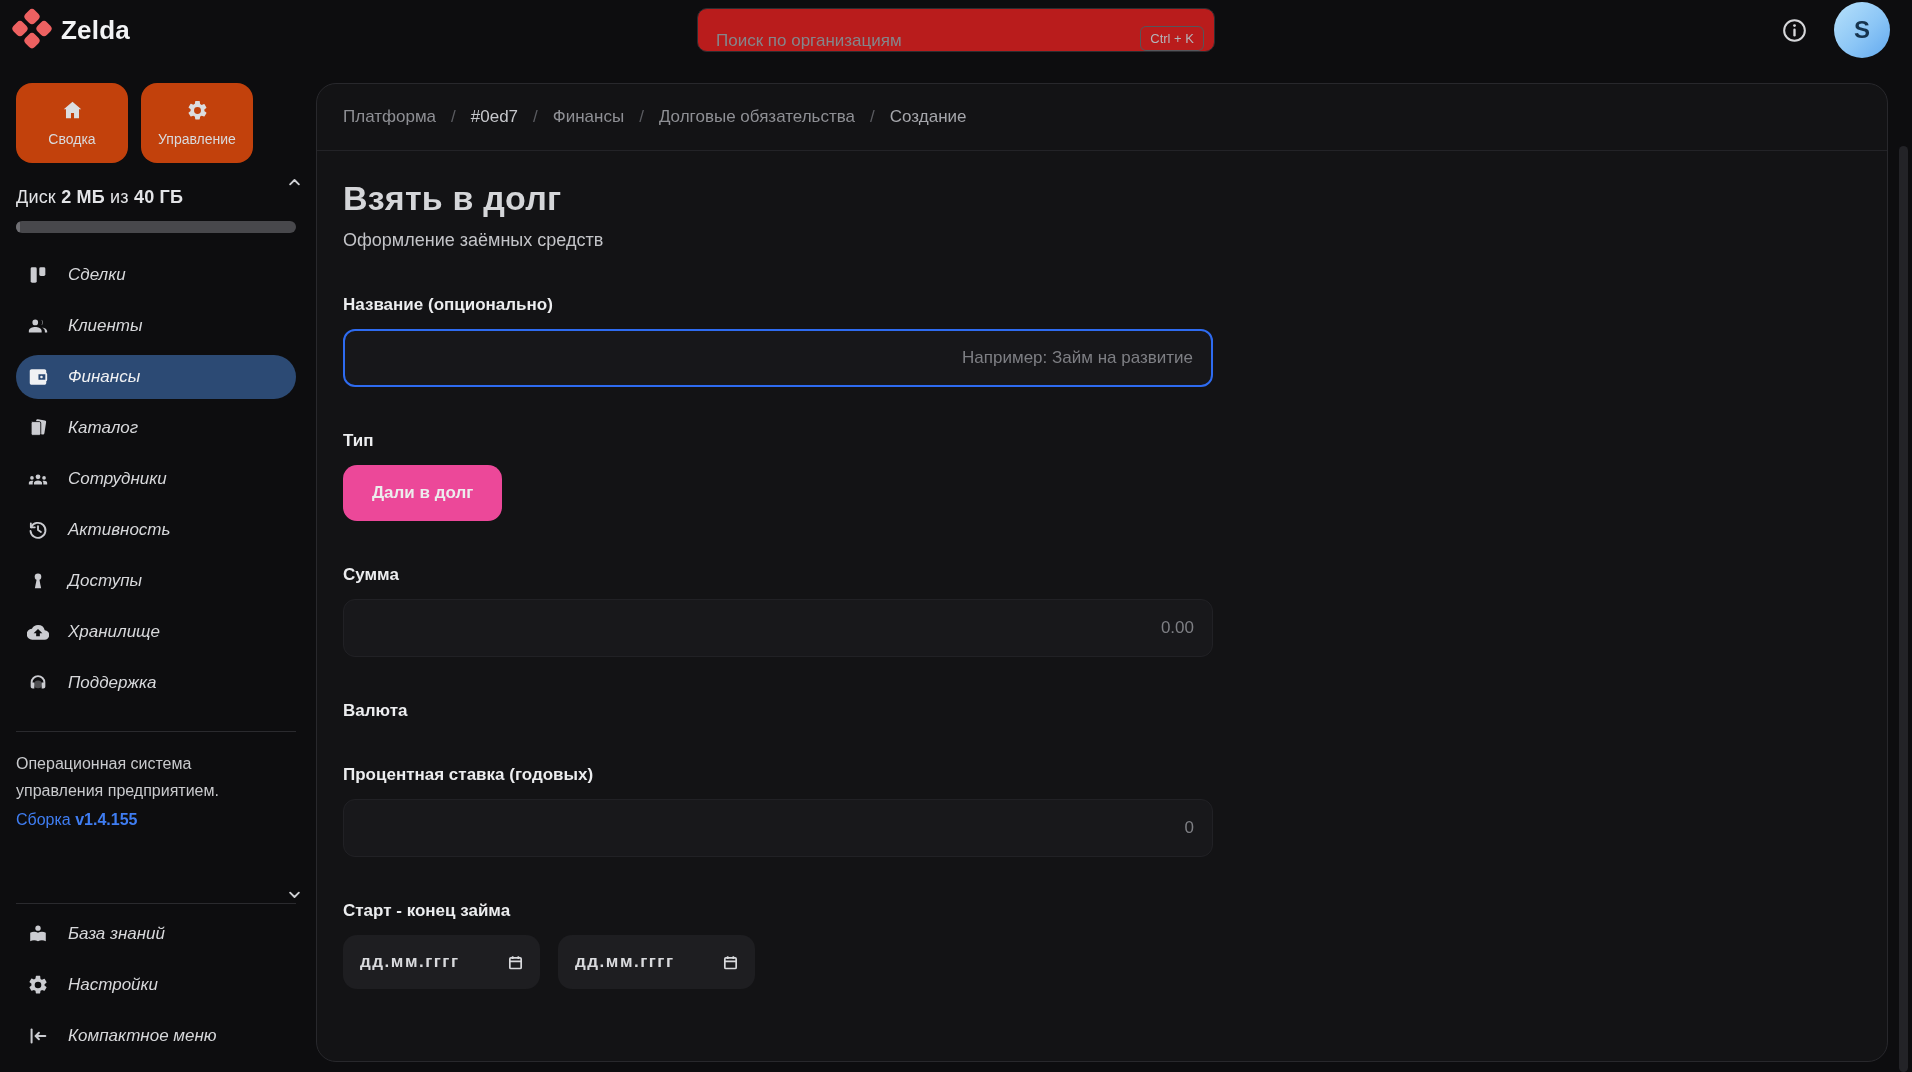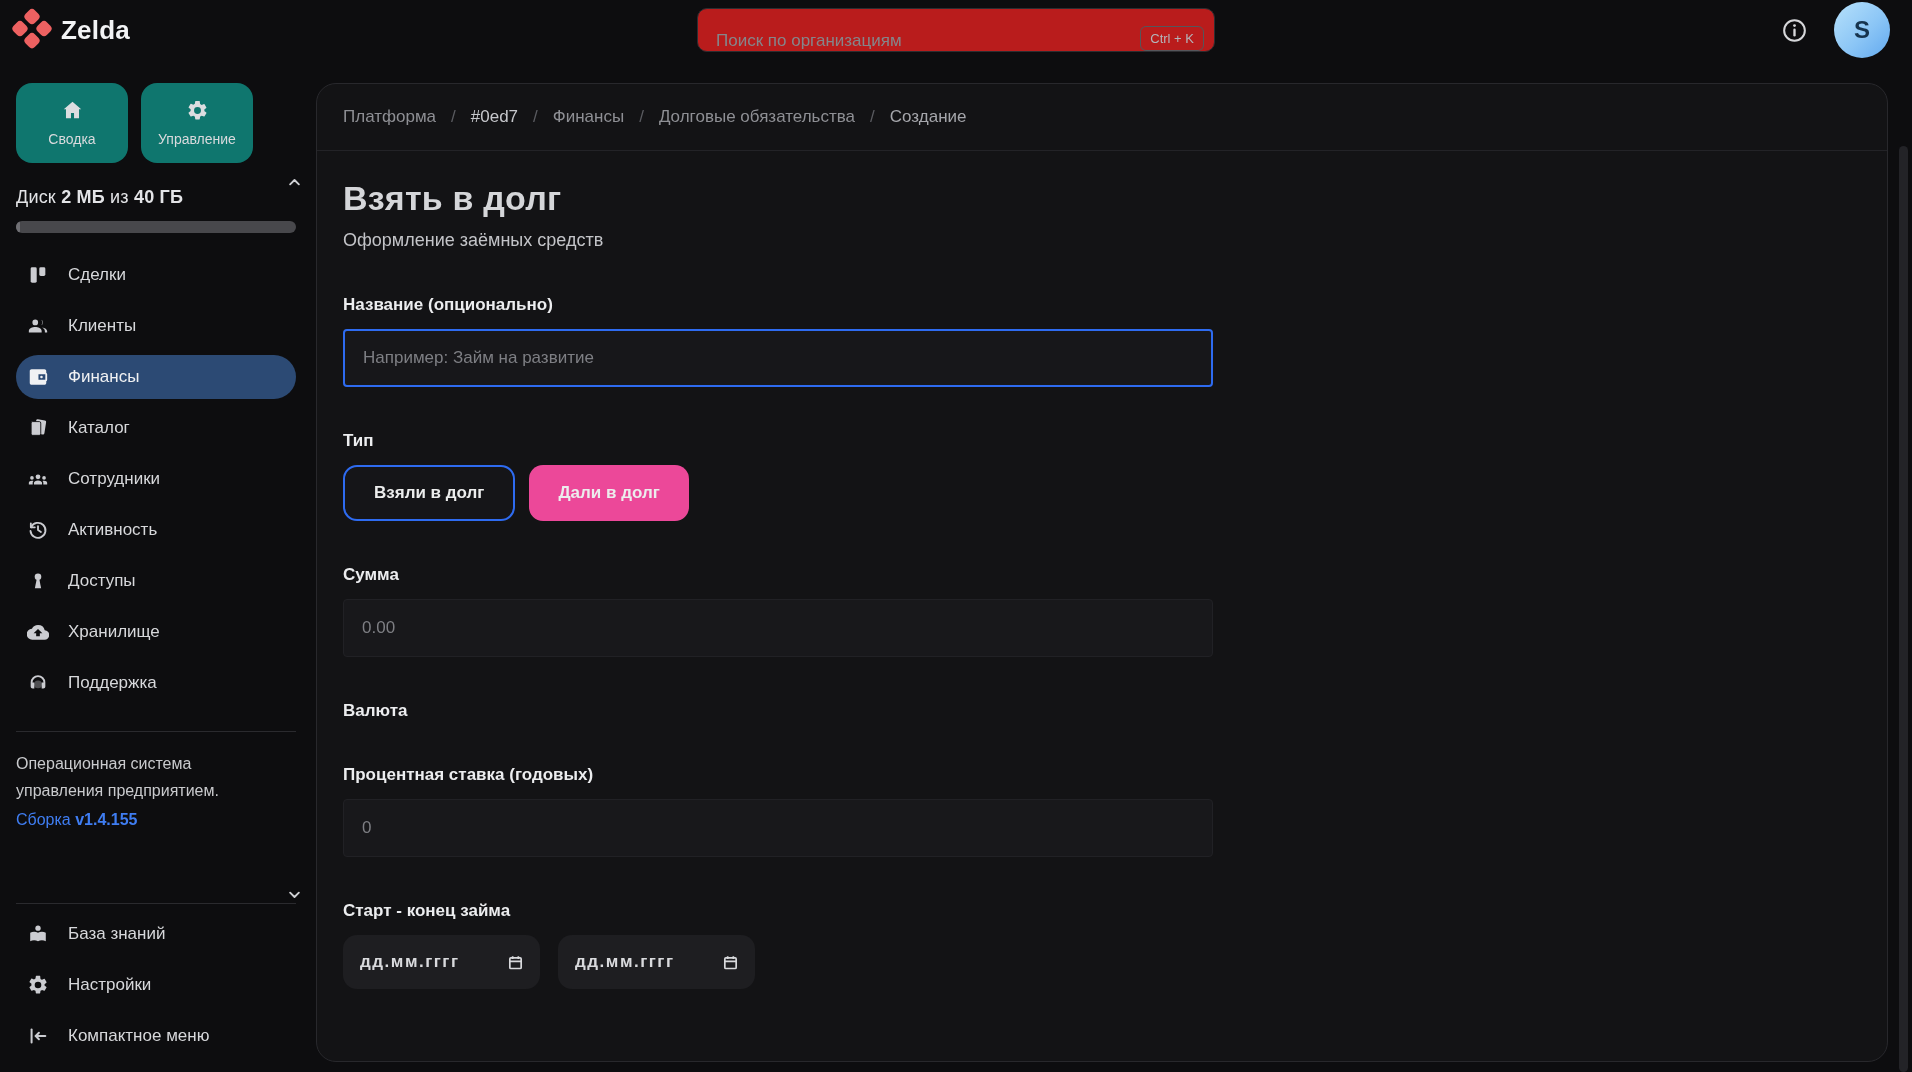--- a/index.html
+++ b/index.html
@@ -45,38 +45,38 @@
   .workspace { display:flex; height:1012px; padding:23px 24px 10px 0; align-items:stretch; }
   .sidebar { width:316px; flex:none; padding:0 20px 0 16px; display:flex; flex-direction:column; position:relative; }
   .main-card {
     flex:1; background:#131315; border:1px solid #28282c; border-radius:20px;
     overflow:hidden; display:flex; flex-direction:column;
   }
 
   
   .quick-tiles { display:flex; gap:13px; }
   .tile {
-    width:112px; height:80px; background:#0f766e; border-radius:16px;
+    width:112px; height:80px; background:#c2410c; border-radius:16px;
     display:flex; flex-direction:column; align-items:center; justify-content:center; gap:9px;
     color:#dcdde0; cursor:pointer;
   }
   .tile .t-label { font-size:14px; color:#d9dadd; }
   .disk-section { margin-top:24px; position:relative; }
   .scroll-chevron-up { position:absolute; right:-6px; top:-12px; color:#cfd0d4; cursor:pointer; }
   .disk-text { font-size:18px; color:#e3e4e7; letter-spacing:.2px; }
   .disk-text b { font-weight:bold; }
   .disk-bar { margin-top:13px; height:12px; border-radius:6px; background:#48484c; overflow:hidden; position:relative; }
   .disk-bar .fill { position:absolute; left:0; top:0; bottom:0; width:4px; background:#6f6f74; border-radius:6px; }
 
   .nav-list { margin-top:20px; display:flex; flex-direction:column; gap:7px; }
   .nav-item {
     height:44px; border-radius:22px; display:flex; align-items:center; gap:19px;
     padding:0 12px 0 11px; color:#cbccd1; cursor:pointer; font-size:17px;
   }
-  .nav-item .n-label { color:#d7d8db; }
+  .nav-item .n-label { color:#d7d8db;font-style:italic; }
   .nav-item.active { background:#2c4a74; }
   .nav-item.active .n-label, .nav-item.active svg { color:#f0f1f3; }
   .nav-item svg { flex:none; }
 
   .side-divider { border:none; border-top:1px solid #2a2a2e; margin:26px 0 0 0; }
   .about-block { margin-top:18px; font-size:16px; color:#c9cacd; line-height:1.7; }
   .build-line { margin-top:7px; font-size:16px; color:#3f7df2; cursor:pointer; }
   .build-line b { font-weight:bold; }
 
   .sidebar-bottom { margin-top:auto; position:relative; }
@@ -93,23 +93,23 @@
   .crumb.last { color:#a5a6ab; }
   .crumb-sep { color:#5a5b60; }
 
   .content { padding:28px 26px 0 26px; overflow:hidden; }
   .page-title { font-size:34px; font-weight:bold; color:#d5d6d9; letter-spacing:.2px; }
   .page-subtitle { margin-top:12px; font-size:18px; color:#c3c4c8; }
 
   .form { max-width:870px; }
   .field-label { margin-top:44px; font-size:17px; font-weight:bold; color:#ecedef; }
   .text-input {
-    margin-top:14px; width:100%; height:58px; border-radius:4px;
+    margin-top:14px; width:100%; height:58px; border-radius:12px;
     background:#18181b; border:1px solid #212125; outline:none;
-    padding:0 18px; font-family:"Liberation Sans",sans-serif; font-size:17px; color:#e6e7e9;
+    padding:0 18px; font-family:"Liberation Sans",sans-serif; font-size:17px; color:#e6e7e9;text-align:right;
   }
   .text-input::placeholder { color:#7e7f84; }
   .text-input.focused { border:2px solid #2e6bf0; background:#17171a; }
 
   .seg-row { margin-top:14px; display:flex; gap:14px; }
   .seg-btn {
     height:56px; padding:0 29px; border-radius:14px; background:#ec4899; border:none;
     font-family:"Liberation Sans",sans-serif; font-size:17px; font-weight:bold; color:#eceded; cursor:pointer;
   }
   .seg-btn.selected { background:#151518; border:2px solid #2e6bf0; }
@@ -358,21 +358,20 @@
     <div class="content">
       <h1 class="page-title">Взять в долг</h1>
       <div class="page-subtitle">Оформление заёмных средств</div>
 
       <form class="form">
         <div class="field-label">Название (опционально)</div>
         <input type="text" class="text-input focused" placeholder="Например: Займ на развитие" style="">
 
         <div class="field-label">Тип</div>
         <div class="seg-row">
-          <button type="button" class="seg-btn selected">Взяли в долг</button>
           <button type="button" class="seg-btn">Дали в долг</button>
         </div>
 
         <div class="field-label">Сумма</div>
         <input type="text" class="text-input" placeholder="0.00" style="">
 
         <div class="field-label">Валюта</div>
 
         <div class="field-label">Процентная ставка (годовых)</div>
         <input type="text" class="text-input" placeholder="0" style="">

